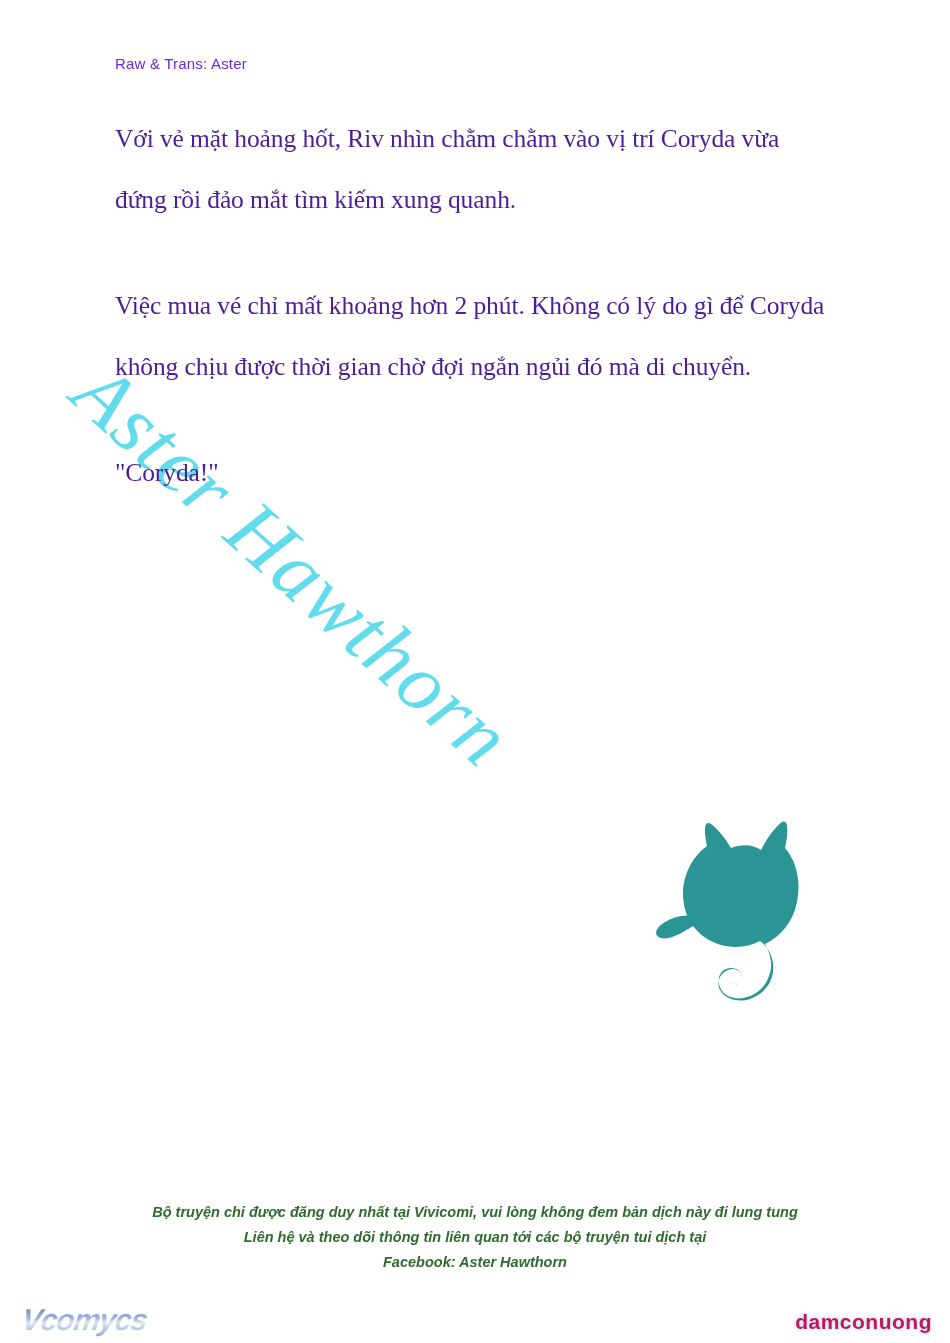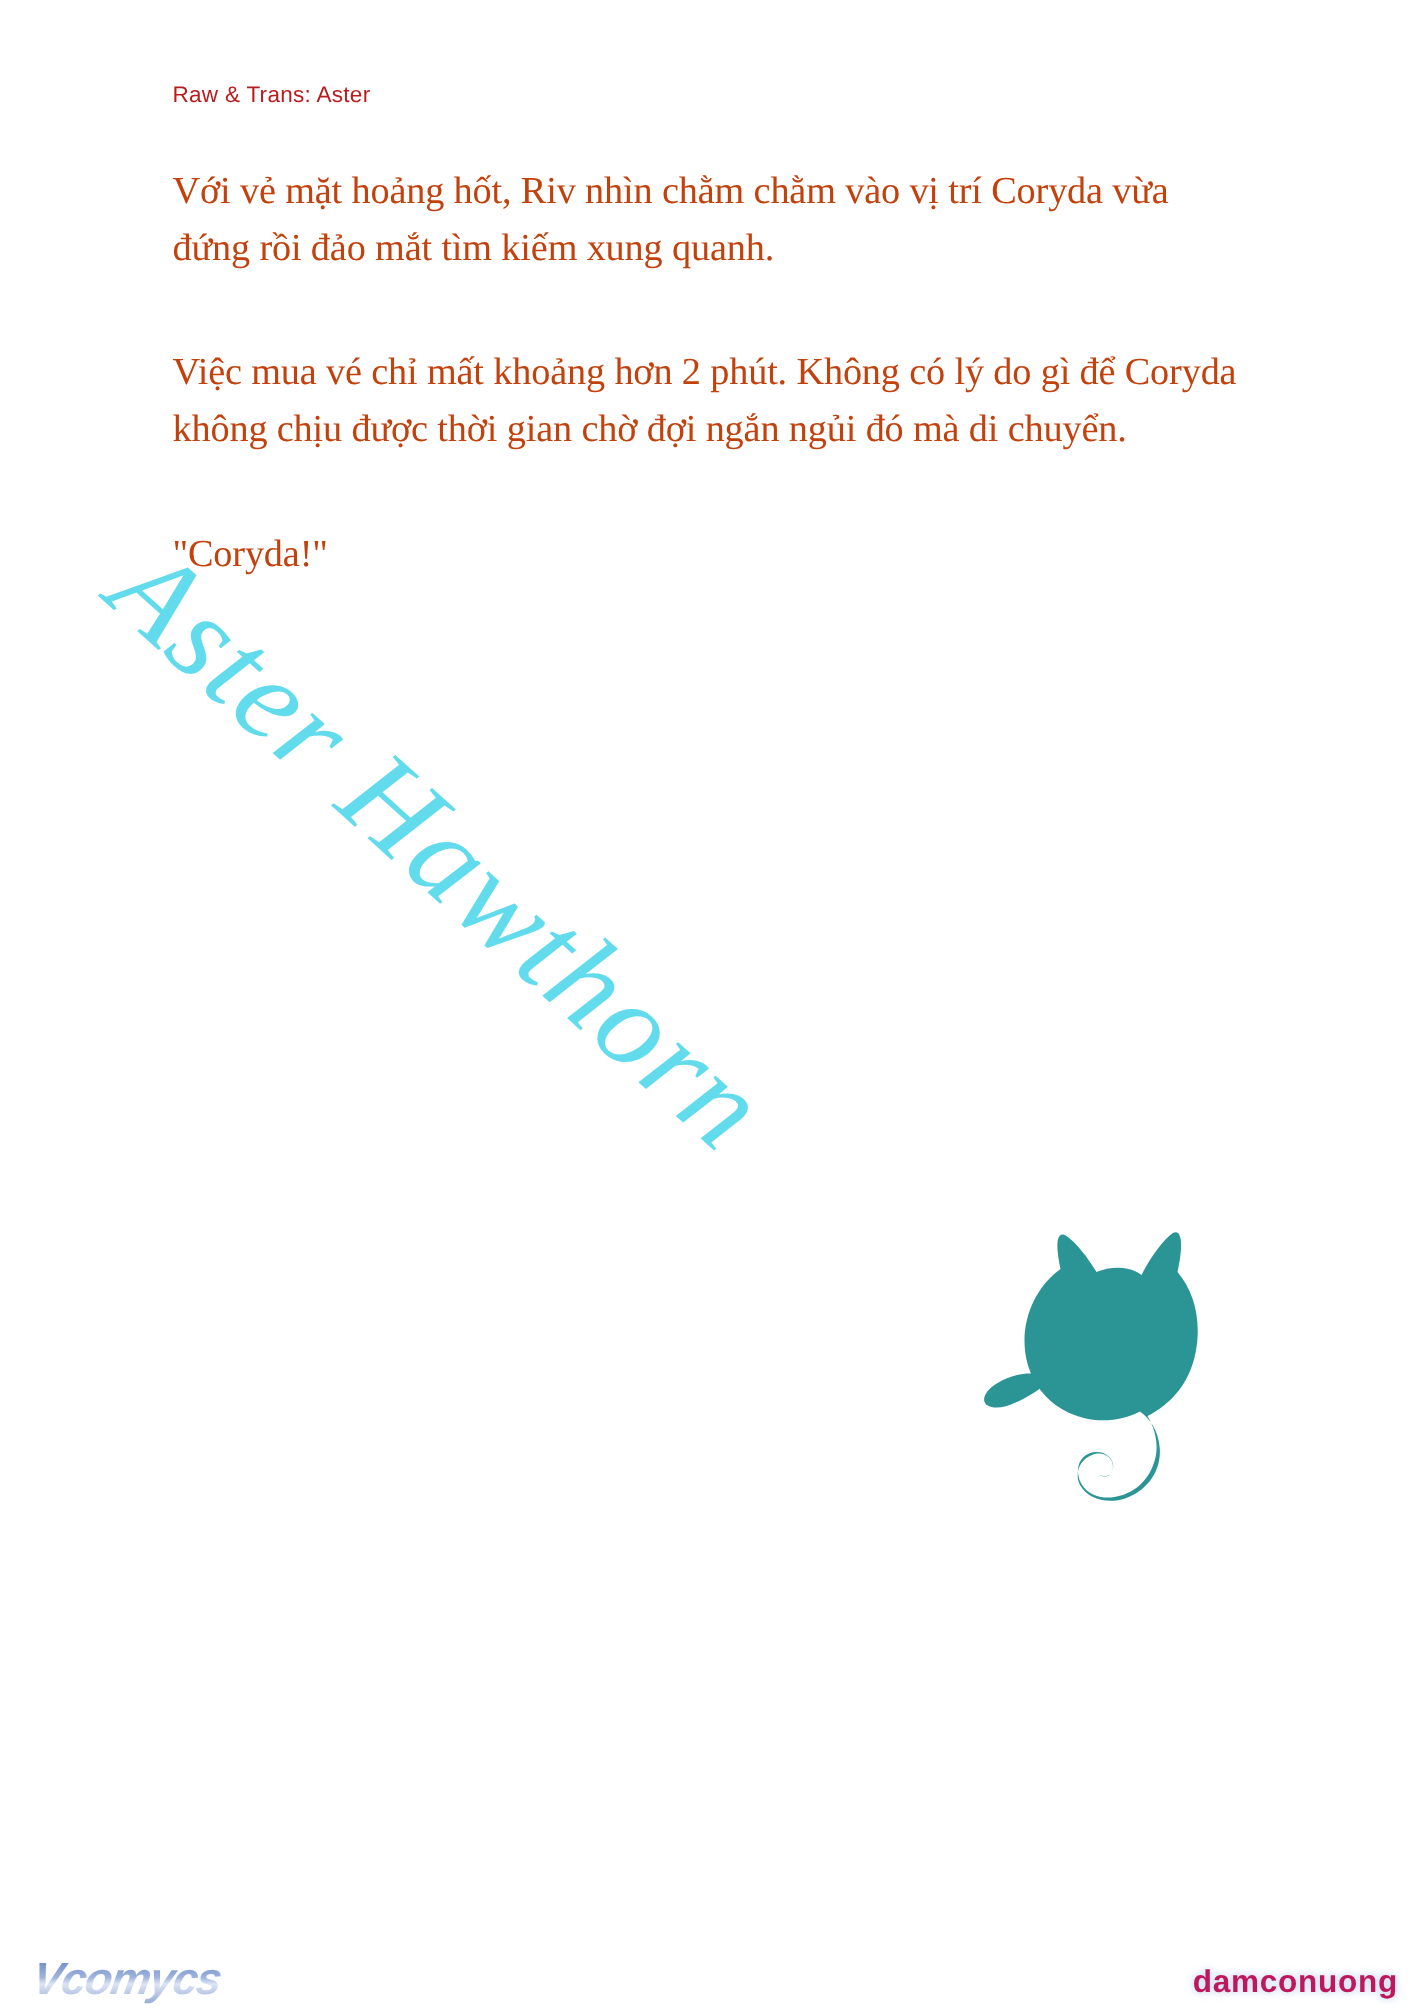--- a/index.html
+++ b/index.html
@@ -44,36 +44,36 @@
   }
 
   
   .header {
     position: absolute;
     left: 115px;
     top: 55px;
     z-index: 3;
     font-family: "Liberation Sans", "DejaVu Sans", sans-serif;
     font-size: 15px;
-    color: #b91c1c;
+    color: #6d28d9;
     letter-spacing: .2px;
   }
 
   
   .content {
     position: absolute;
     left: 115px;
     top: 108px;
     width: 722px;
     z-index: 2;
   }
   .para {
     font-size: 25.5px;
-    line-height: 38px;
-    color: #c2410c;
+    line-height: 61px;
+    color: #4c1d95;
     margin: 0 0 45px 0;
     text-align: left;
     letter-spacing: -0.1px;
   }
   .para:last-child { margin-bottom: 0; }
 
   
   .footer {
     position: absolute;
     left: 0;
@@ -168,18 +168,23 @@
   </div>
 
   <div class="header">Raw &amp; Trans: Aster</div>
 
   <div class="content">
     <p class="para">Với vẻ mặt hoảng hốt, Riv nhìn chằm chằm vào vị trí Coryda vừa đứng rồi đảo mắt tìm kiếm xung quanh.</p>
     <p class="para">Việc mua vé chỉ mất khoảng hơn 2 phút. Không có lý do gì để Coryda không chịu được thời gian chờ đợi ngắn ngủi đó mà di chuyển.</p>
     <p class="para">"Coryda!"</p>
   </div>
 
+  <div class="footer">
+    <div>Bộ truyện chỉ được đăng duy nhất tại Vivicomi, vui lòng không đem bản dịch này đi lung tung</div>
+    <div>Liên hệ và theo dõi thông tin liên quan tới các bộ truyện tui dịch tại</div>
+    <div>Facebook: Aster Hawthorn</div>
+  </div>
 
   <div class="bottom-bar"></div>
   <div class="logo-vcomycs">Vcomycs</div>
   <div class="logo-damconuong">damconuong</div>
 
 </div>
 
 </body></html>

